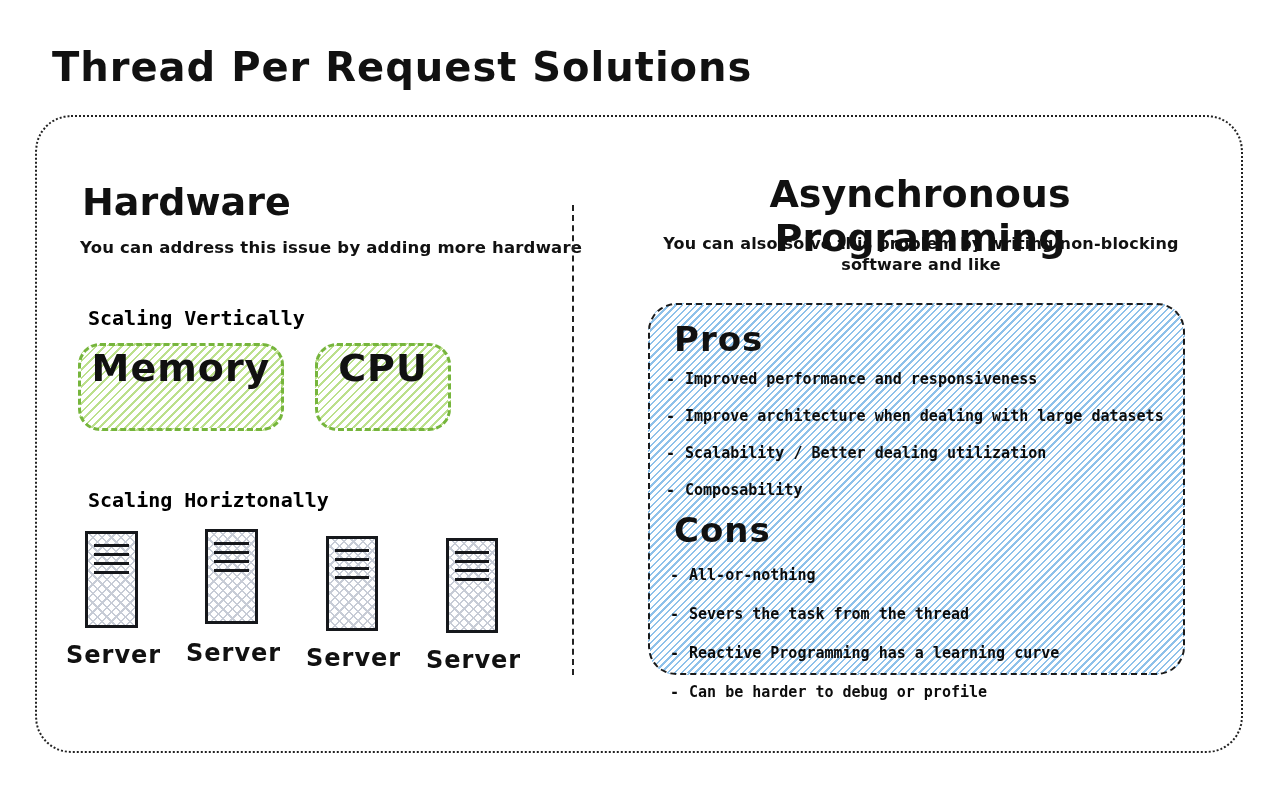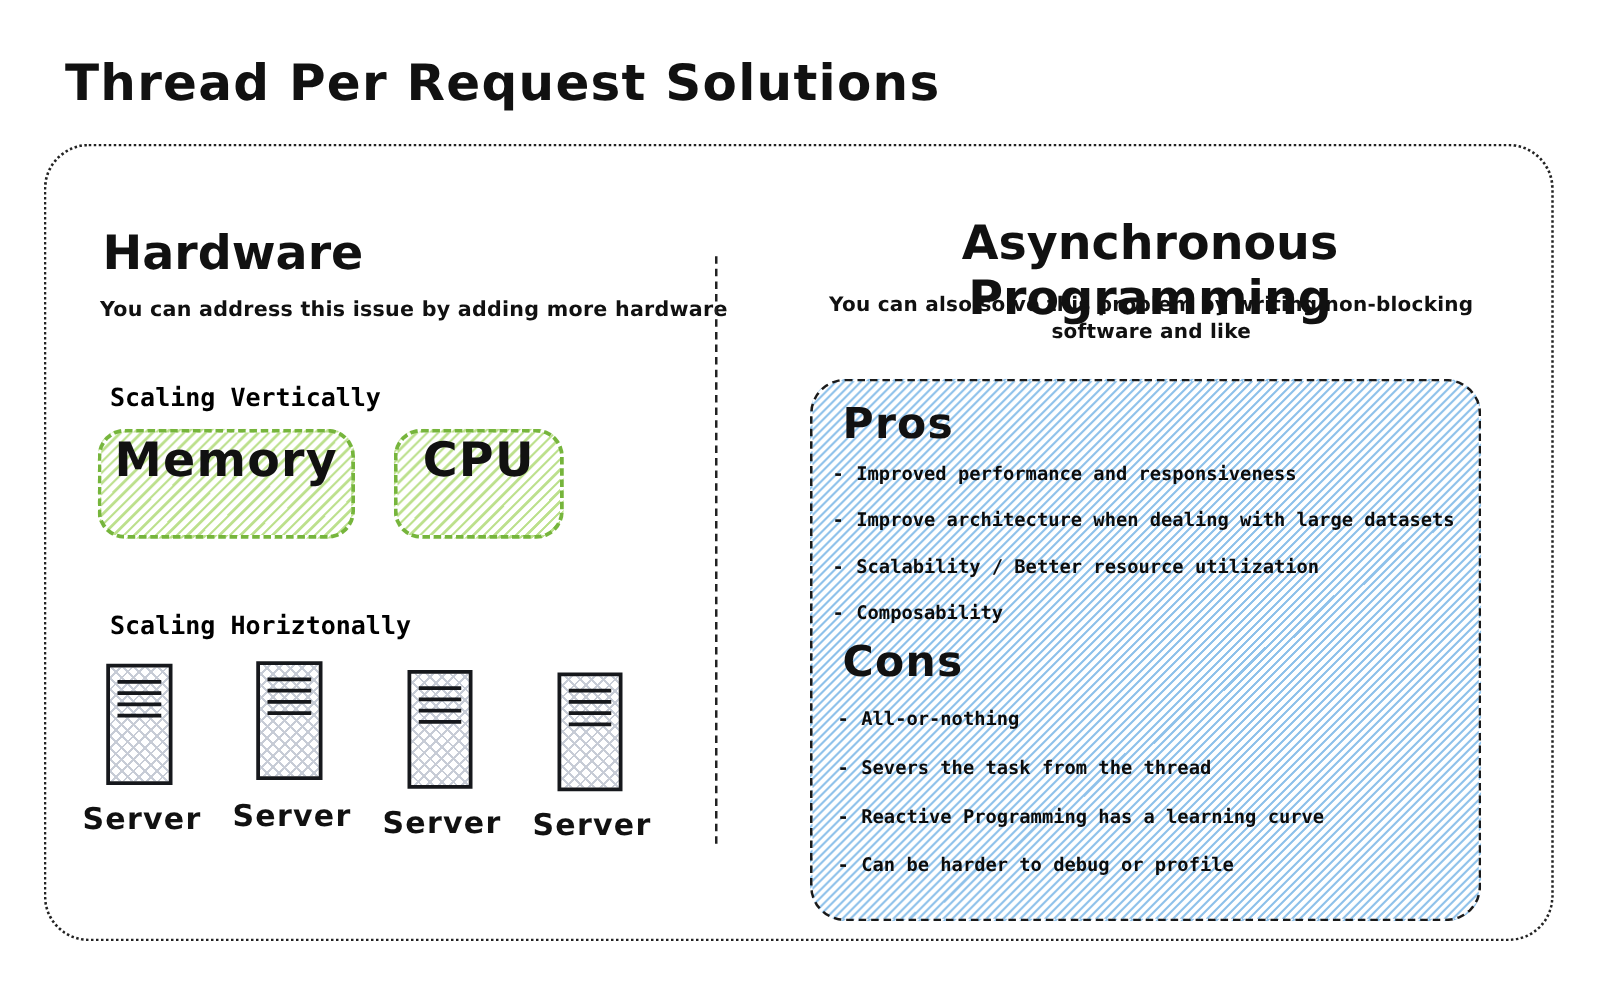--- a/index.html
+++ b/index.html
@@ -50,21 +50,21 @@
   .server-label { font-size: 24px; width: 92px; text-align: center; letter-spacing: 1px; }
 
   
   .divider { left: 572px; top: 205px; height: 470px; width: 0; border-left: 2.5px dashed #222; }
 
   
   .as-heading { left: 650px; top: 172px; width: 540px; text-align: center; font-size: 38px; }
   .as-sub     { left: 622px; top: 233px; width: 598px; text-align: center; font-size: 16px; line-height: 21px; letter-spacing: 0.2px; }
 
   .proscons {
-    left: 648px; top: 303px; width: 537px; height: 434px;
+    left: 648px; top: 303px; width: 537px; height: 372px;
     border: 2.5px dashed #1a1a1a; border-radius: 28px;
     background:
       repeating-linear-gradient(135deg, #ffffff 0px, #ffffff 3.1px, #8ec1ea 3.1px, #8ec1ea 4.8px);
   }
   .pc-heading { position: absolute; font-size: 34px; letter-spacing: 1px; }
   .pros-heading { left: 24px; top: 14px; }
   .cons-heading { left: 24px; top: 205px; }
 
   .li { position: absolute; display: flex; gap: 10px; font-size: 15px; color: #0c0c0c; white-space: nowrap; }
   .li.pros { left: 16px; }
@@ -136,21 +136,21 @@
   <div class="mono li pros p0">
     <span>-</span>
     <span>Improved performance and responsiveness</span>
   </div>
   <div class="mono li pros p1">
     <span>-</span>
     <span>Improve architecture when dealing with large datasets</span>
   </div>
   <div class="mono li pros p2">
     <span>-</span>
-    <span>Scalability / Better resource utilization</span>
+    <span>Scalability / Better dealing utilization</span>
   </div>
   <div class="mono li pros p3">
     <span>-</span>
     <span>Composability</span>
   </div>
 
   <div class="hand pc-heading cons-heading">Cons</div>
 
   <div class="mono li cons c0">
     <span>-</span>

